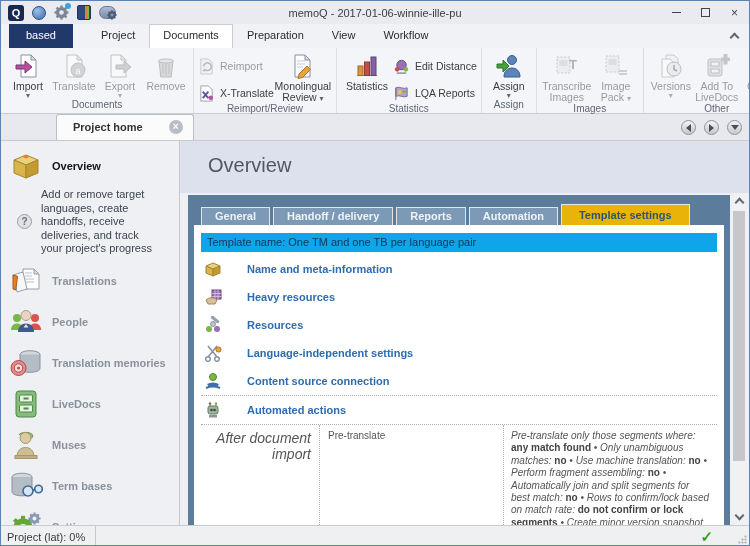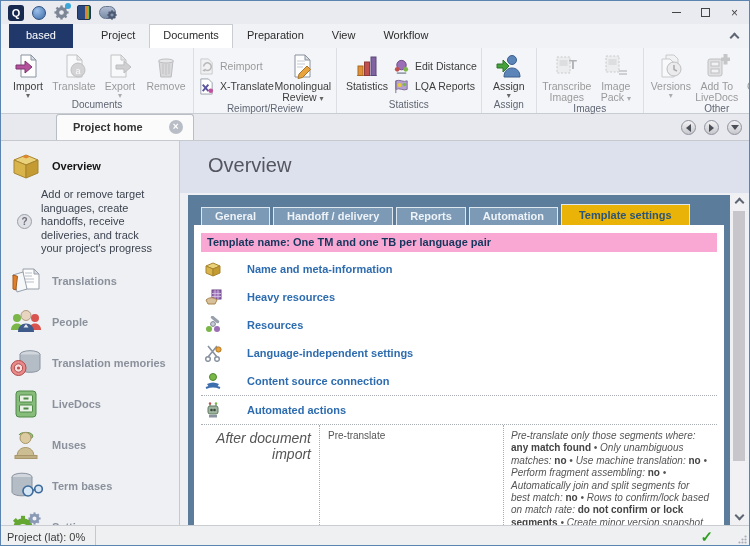--- a/index.html
+++ b/index.html
@@ -40,21 +40,21 @@
   .rbtns{flex:1;display:flex;align-items:flex-start}
   .rglabel{font-size:10px;color:#5f6673;text-align:center;padding:0 4px 3px;white-space:nowrap}
   .rbtn{cursor:default}
   .rbtn.lg{width:46px;display:flex;flex-direction:column;align-items:center;padding-top:3px;font-size:10.5px;line-height:11px;text-align:center;color:#3d3d3d}
   .rbtn.lg.w56{width:58px}.rbtn.lg.w52{width:52px}
   .rbtn.lg .ric{width:26px;height:26px;margin-bottom:2px}
   .caret{font-size:8px;color:#666;line-height:7px;display:inline}
   .caret.blk{display:block;text-align:center}
   .rbtn.sm{display:flex;align-items:center;gap:5px;font-size:10.5px;color:#3d3d3d;height:20px;white-space:nowrap}
   .rbtn.sm .ric{width:17px;height:17px}
-  .smcol{display:flex;flex-direction:column;justify-content:flex-start;gap:0;padding-top:6px}
+  .smcol{display:flex;flex-direction:column;justify-content:flex-start;gap:7px;padding-top:6px}
   .rbtn.off{opacity:.5;filter:grayscale(1)}
 
   
   .doctabstrip{height:27px;background:#e7e9ee;border-bottom:1px solid #c6c9ce;display:flex;align-items:flex-end;padding-left:55px;position:relative}
   .doctab{background:#fbfbfc;border:1px solid #b9bdc4;border-bottom:none;border-radius:3px 3px 0 0;padding:5px 10px 6px 16px;font-weight:bold;display:flex;align-items:center;gap:26px}
   .tabclose{width:14px;height:14px;border-radius:50%;background:#b9bec6;color:#fff;font-size:10px;line-height:13px;text-align:center;font-weight:bold}
   .navbtns{position:absolute;right:7px;top:6px;display:flex;gap:8px}
   .navbtn{width:15px;height:15px;border-radius:50%;background:linear-gradient(#f4f4f6,#c6c6cc);border:1px solid #8f939c;display:flex;align-items:center;justify-content:center}
   .tri-l{border-top:4px solid transparent;border-bottom:4px solid transparent;border-right:5px solid #4a4e57}
   .tri-r{border-top:4px solid transparent;border-bottom:4px solid transparent;border-left:5px solid #4a4e57}
@@ -72,21 +72,21 @@
   .sdesctext{width:122px;color:#3d4450;line-height:13.5px}
 
   .main{flex:1;display:flex;flex-direction:column;min-width:0}
   .heading{height:52px;background:#dde1ee;padding:13px 0 0 28px;font-size:20px;color:#54555e;flex:none}
   .contentwrap{flex:1;display:flex;padding:2px 3px 0 8px;min-height:0}
   .panel{flex:1;background:#5b7c9a;padding:9px 6px 0;display:flex;flex-direction:column;min-width:0}
   .ptabs{display:flex;gap:3px;padding-left:7px;align-items:flex-end;flex:none}
   .ptab{background:#7c99b5;border:1px solid #dfe7ee;border-bottom:none;color:#eef3f8;font-weight:bold;height:18px;line-height:17px;padding:0 13px;text-align:right;white-space:nowrap}
   .ptab.active{background:#eab308;color:#2b5578;height:21px;line-height:20px;padding:0 17px}
   .pcontent{flex:1;background:#fff;padding:8px 7px 0;overflow:hidden;display:flex;flex-direction:column;min-height:0}
-  .tplbar{background:#f9a8d4;color:#14365c;font-weight:bold;padding:3px 6px 4px;margin-bottom:3px;flex:none}
+  .tplbar{background:#0ea5e9;color:#14365c;font-weight:normal;padding:3px 6px 4px;margin-bottom:3px;flex:none}
   .linkrow{display:flex;align-items:center;height:28px;padding-left:3px;flex:none}
   .linkicon{width:18px;height:18px;margin-right:25px;flex:none}
   .linktext{color:#2e6cb0;font-weight:bold}
   .dotline{border-top:1px dotted #a9aeb5}
   .tbl{display:flex;border-top:1px dotted #a9aeb5;flex:1;min-height:0}
   .c1{width:118px;padding:5px 8px;text-align:right;font-style:italic;color:#555;font-size:14px;flex:none}
   .c2{width:184px;border-left:1px dotted #a9aeb5;padding:5px 8px;color:#555;font-size:10px;flex:none}
   .c3{flex:1;border-left:1px dotted #a9aeb5;padding:5px 7px;color:#555;font-size:10px;font-style:italic;line-height:12.4px}
   .c3 .b{font-weight:bold;font-style:normal;color:#444}
 
@@ -134,20 +134,21 @@
             <rect x="24" y="13.5" width="7" height="5"></rect>
             <rect x="13.5" y="1" width="5" height="7" transform="rotate(45 16 16)"></rect>
             <rect x="13.5" y="24" width="5" height="7" transform="rotate(45 16 16)"></rect>
             <rect x="1" y="13.5" width="7" height="5" transform="rotate(45 16 16)"></rect>
             <rect x="24" y="13.5" width="7" height="5" transform="rotate(45 16 16)"></rect>
           </g>
           <circle cx="16" cy="16" r="8.5" fill="none" stroke="currentColor" stroke-width="7"></circle>
         </svg>
     </span>
   </div>
+  <div class="wtitle">memoQ - 2017-01-06-winnie-ille-pu</div>
   <div class="wincontrols">
     <span class="winbtn">
         <span class="minline"></span>
       </span>
     <span class="winbtn">
         <span class="maxbox"></span>
       </span>
     <span class="winbtn closex">×</span>
   </div>
 </div>

